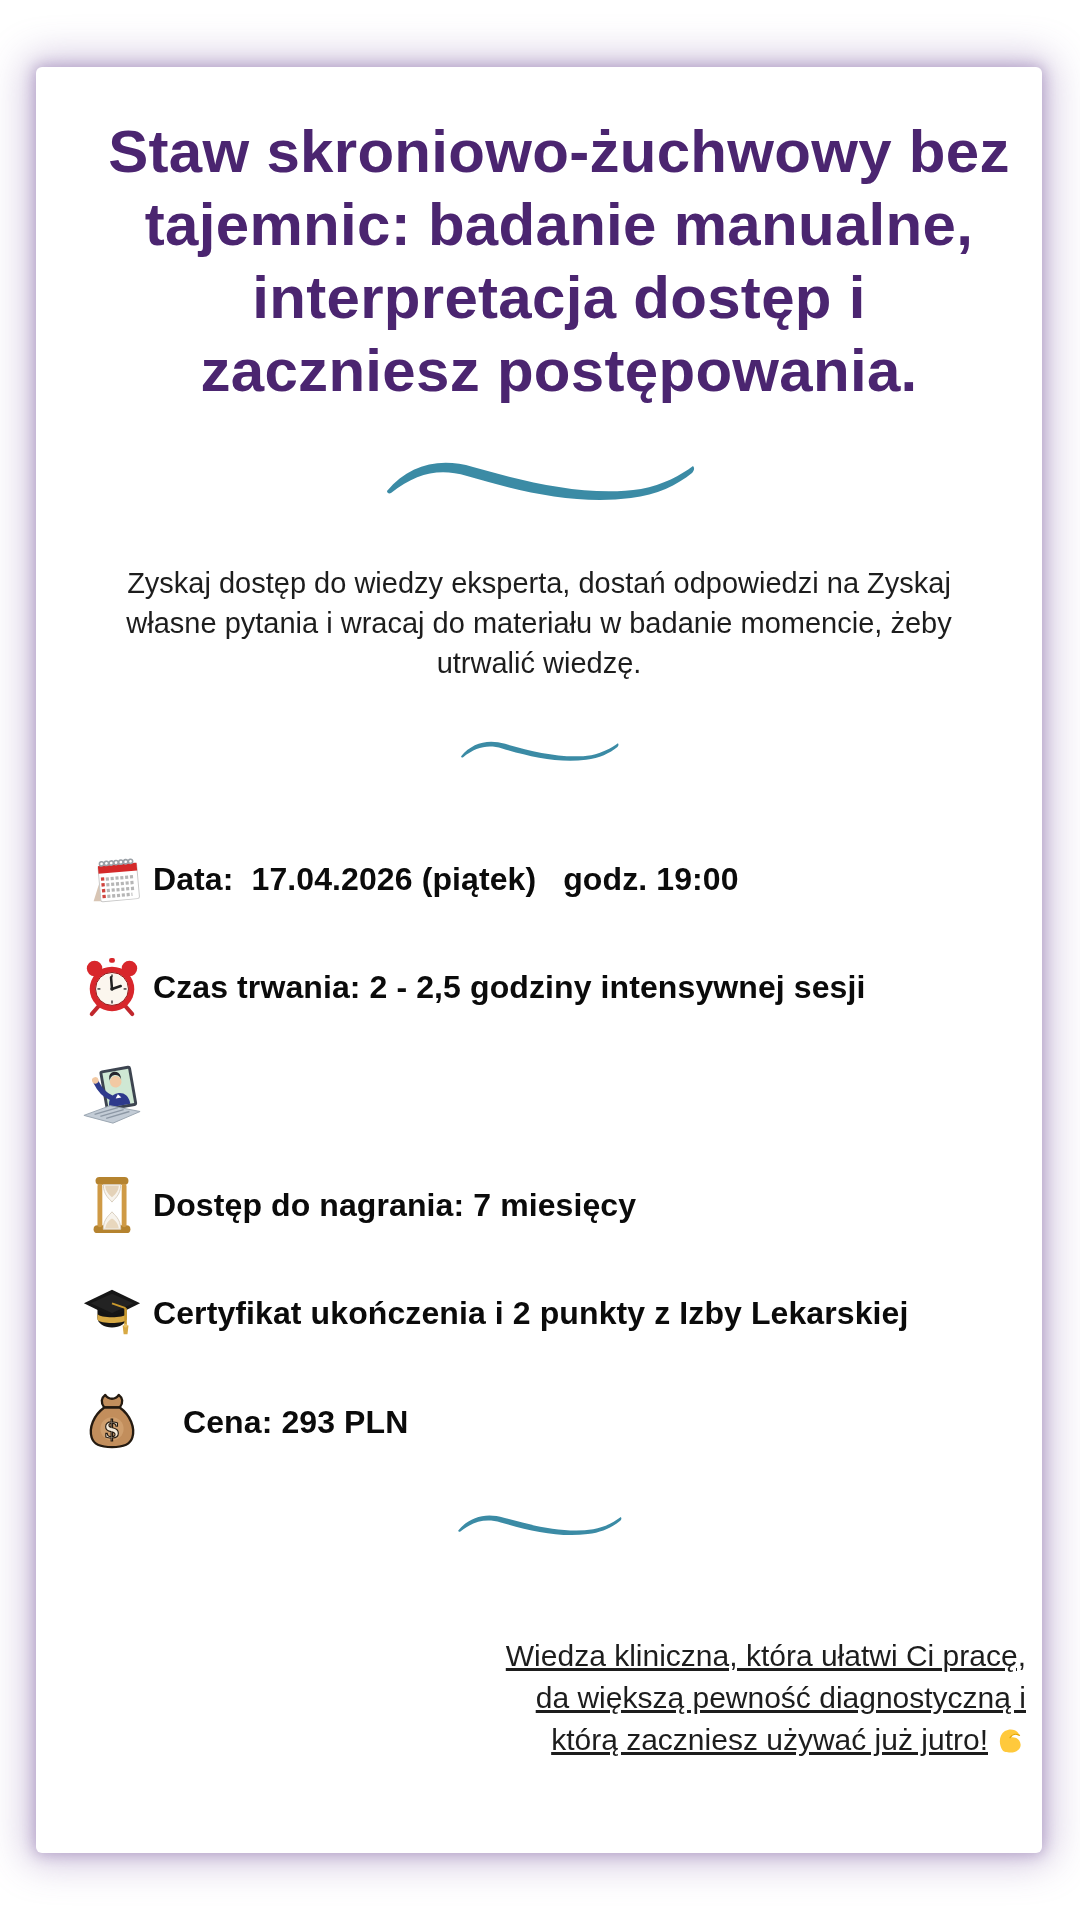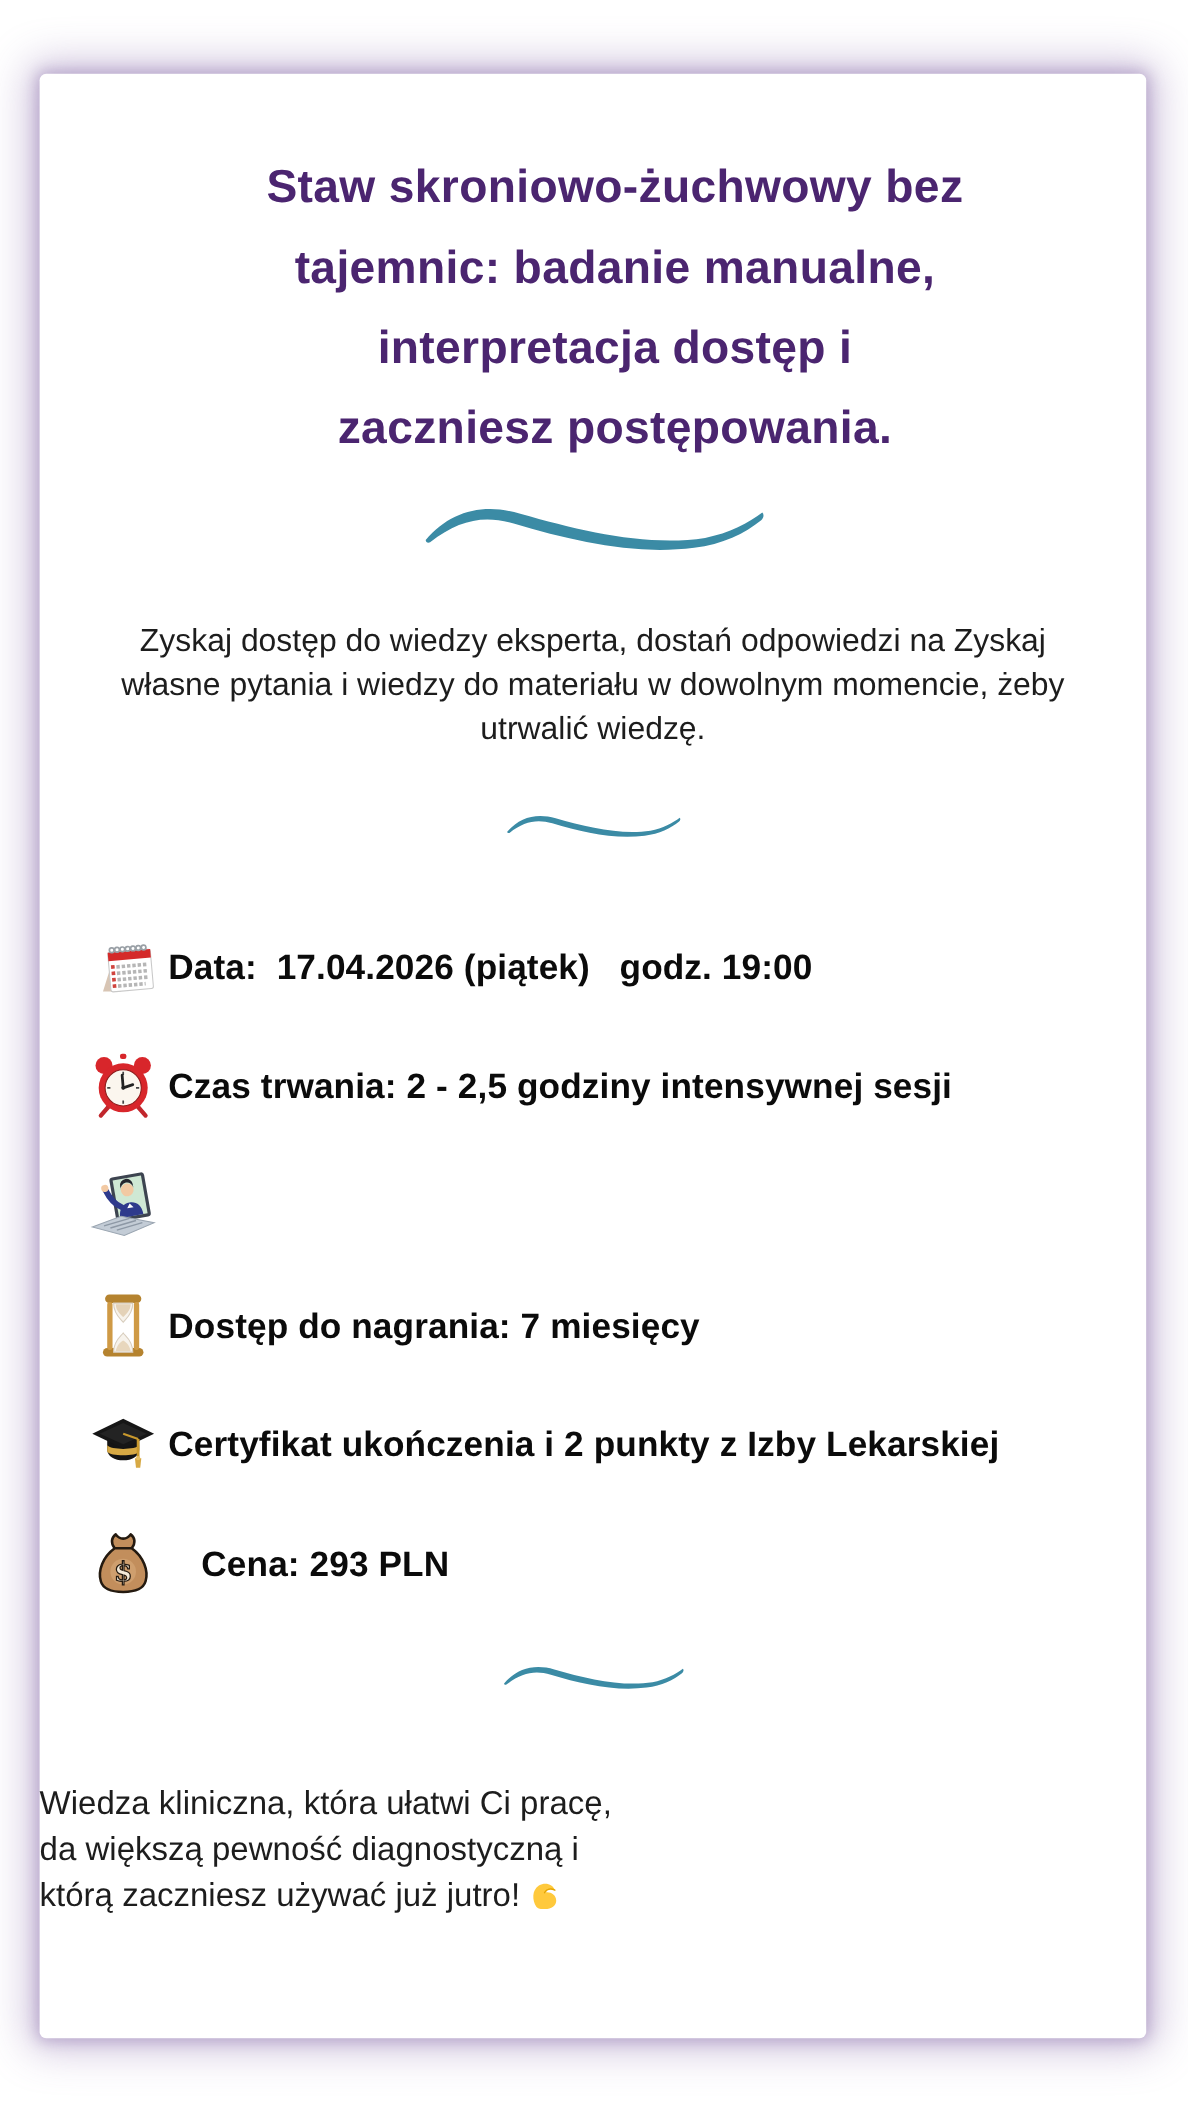--- a/index.html
+++ b/index.html
@@ -7,22 +7,22 @@
     width:1080px;height:1920px;position:relative;overflow:hidden;
     background:#ffffff;
     font-family:"Liberation Sans", sans-serif;
   }
   .card{
     position:absolute;left:36px;top:67px;width:1006px;height:1786px;
     background:#ffffff;border-radius:6px;
     box-shadow:0 0 14px 2px rgba(122,92,158,0.40), 0 0 38px 10px rgba(150,124,182,0.45);
   }
   .title{
-    position:absolute;top:66px;left:0;right:0;margin:0;
-    text-align:center;font-weight:bold;font-size:42px;line-height:73px;
+    position:absolute;top:48px;left:0;right:0;margin:0;
+    text-align:center;font-weight:bold;font-size:60px;line-height:73px;
     color:var(--title_purple,#4B2570);letter-spacing:0.3px;padding-left:40px;
   }
   .tline{display:block;}
   .divider{
     position:absolute;left:0;right:0;display:flex;justify-content:center;
     color:var(--wave_teal,#3B8BA5);
   }
   .d1{top:380px;} .d1 svg{width:320px;height:64px;}
   .d2{top:666px;} .d2 svg{width:164px;height:34px;}
   .d3{top:1440px;} .d3 svg{width:170px;height:34px;}
@@ -35,22 +35,22 @@
     position:absolute;left:45px;height:64px;
     display:flex;align-items:center;gap:10px;
   }
   .icon{width:62px;height:62px;display:flex;align-items:center;justify-content:center;flex:0 0 62px;}
   .icon svg{width:62px;height:62px;}
   .rtext{
     font-size:32px;font-weight:bold;color:#0B0B0B;white-space:pre;letter-spacing:0.1px;
   }
   .row-cena .rtext{margin-left:30px;}
   .outro{
-    position:absolute;top:1552px;left:0;right:0;margin:0;text-align:left;
-    font-size:30px;line-height:42px;color:var(--body_text,#1D1D1D);
+    position:absolute;top:1552px;left:0;right:0;margin:16px;text-align:right;
+    font-size:30px;line-height:42px;color:var(--body_text,#1D1D1D);text-decoration:underline;
   }
   .emoji{display:inline-block;vertical-align:-5px;margin-left:8px;}
   .emoji svg{width:30px;height:30px;}
   .sr{font-size:0;}
 </style>
 </head>
 <body>
 
 <div class="card">
 
@@ -62,21 +62,21 @@
   </h1>
 
   <div class="divider d1">
     <svg viewBox="0 0 320 64" xmlns="http://www.w3.org/2000/svg" aria-hidden="true">
       <path fill="currentColor" d="M8,44 C30,18 60,10 94,20 C150,36 210,50 262,42 C284,38 302,28 314,19 C316,21 315,24 313,26 C298,38 278,48 252,51 C198,58 142,45 88,29 C60,21 38,26 12,46 C10,47 8,46 8,44 Z"></path>
     </svg>
   </div>
 
   <p class="intro">
     <span class="pline">Zyskaj dostęp do wiedzy eksperta, dostań odpowiedzi na Zyskaj</span>
-    <span class="pline">własne pytania i wiedzy do materiału w dowolnym momencie, żeby</span>
+    <span class="pline">własne pytania i wracaj do materiału w badanie momencie, żeby</span>
     <span class="pline">utrwalić wiedzę.</span>
   </p>
 
   <div class="divider d2">
     <svg viewBox="0 0 320 64" xmlns="http://www.w3.org/2000/svg" aria-hidden="true">
       <path fill="currentColor" d="M8,44 C30,18 60,10 94,20 C150,36 210,50 262,42 C284,38 302,28 314,19 C316,21 315,24 313,26 C298,38 278,48 252,51 C198,58 142,45 88,29 C60,21 38,26 12,46 C10,47 8,46 8,44 Z"></path>
     </svg>
   </div>
 
   <div>

